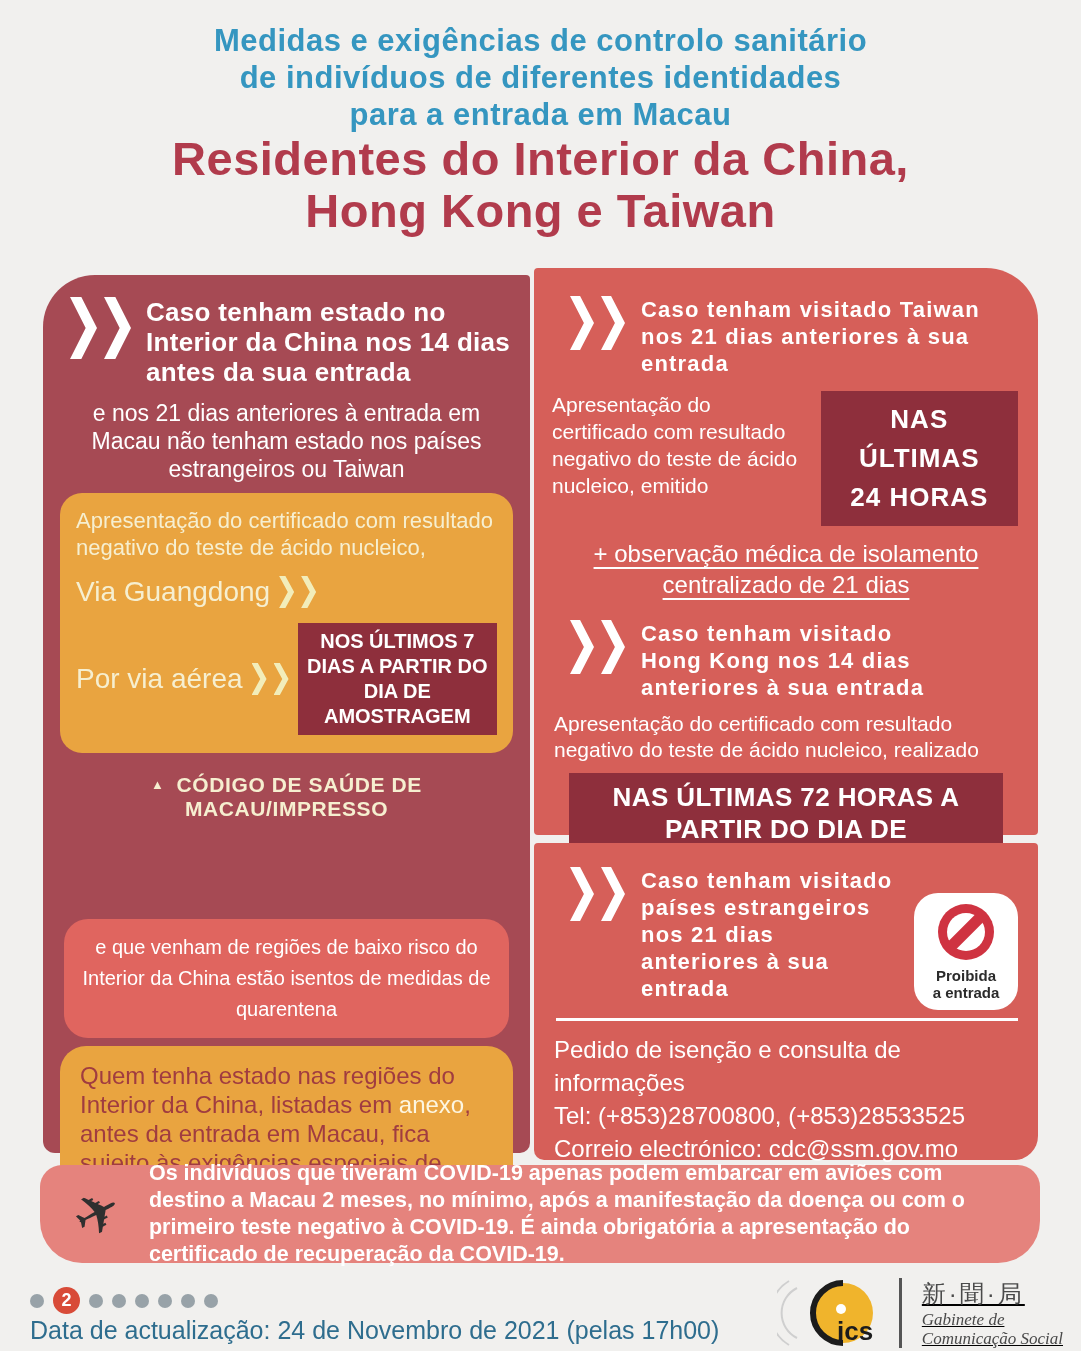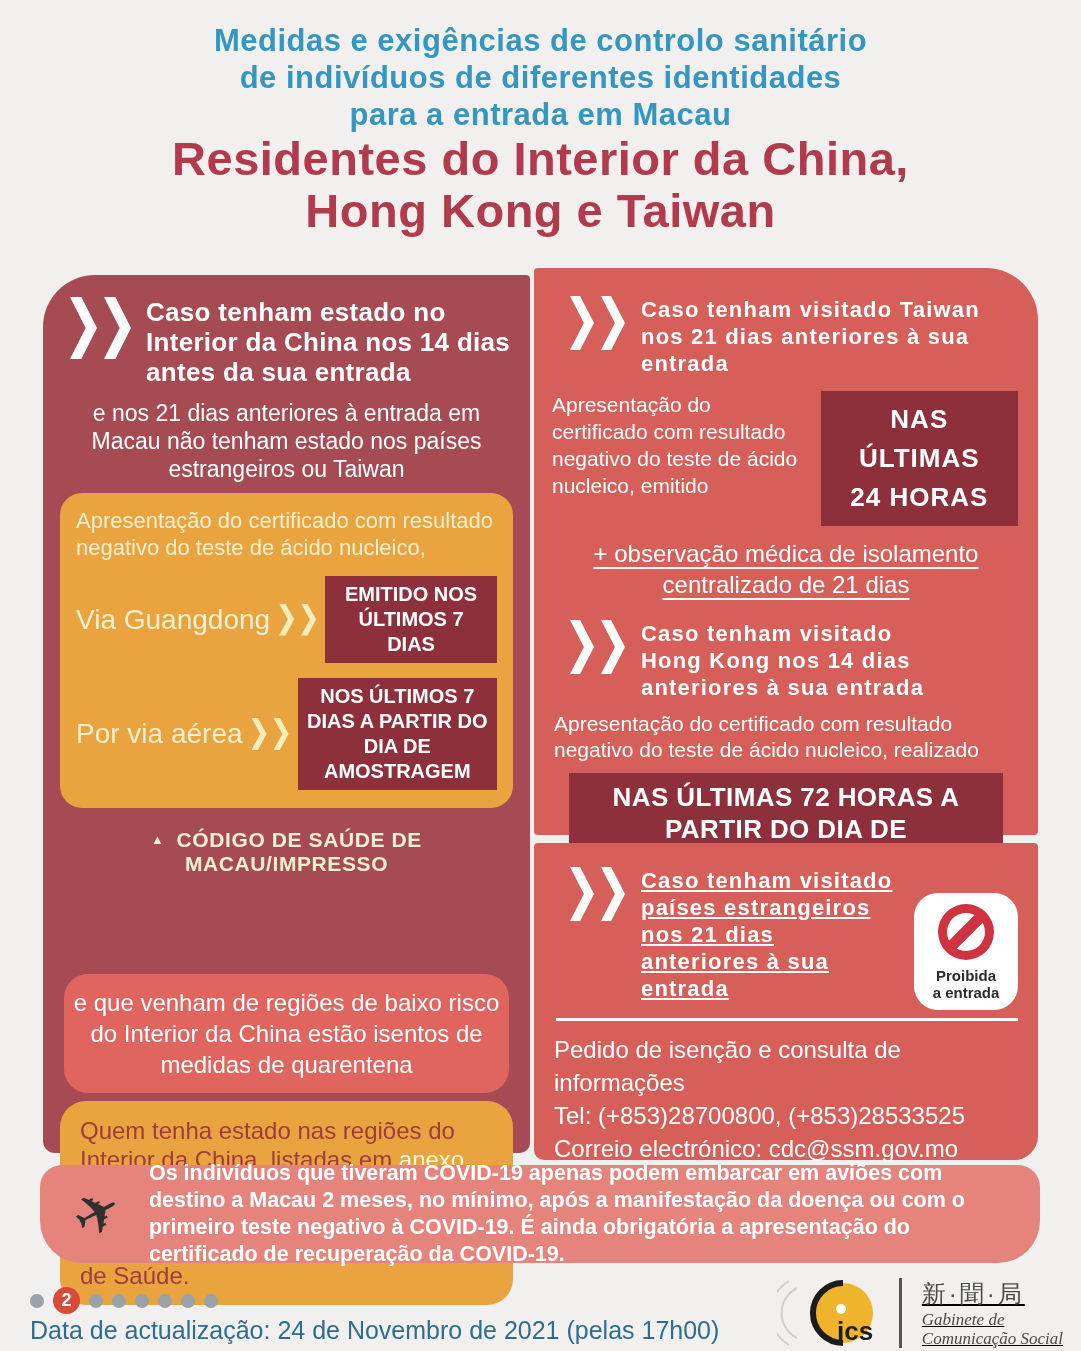--- a/index.html
+++ b/index.html
@@ -27,21 +27,21 @@
   .lp-intro{text-align:center;font-size:23px;line-height:28px;margin-top:12px;padding:0 16px;}
   .cert-box{background:#e9a440;border-radius:22px;margin:10px 2px 0;padding:14px 16px 18px;color:#f6efd0;}
   .cert-text{font-size:22px;line-height:27px;}
   .cert-row{display:flex;align-items:center;gap:9px;margin-top:15px;}
   .cert-label{font-size:28px;white-space:nowrap;}
   .cert-value{background:#8e2f3c;color:#fff;font-weight:bold;font-size:20px;line-height:25px;
               padding:6px 8px;text-align:center;flex:1;}
   .code-line{margin-top:20px;text-align:center;color:#f6efd0;font-weight:bold;font-size:21px;letter-spacing:.6px;}
   .tri-icon{font-size:13px;vertical-align:3px;margin-right:12px;}
   .exemption-box{background:#e0655f;border-radius:24px;margin:98px 6px 0;padding:13px 8px;
-                 text-align:center;font-size:24px;line-height:31px;}
+                 text-align:center;font-size:20px;line-height:31px;}
   .annex-box{background:#e9a440;border-radius:26px;margin:8px 2px 0;padding:15px 20px;
              color:#a03c40;font-size:24px;line-height:29px;}
   .annex-link{color:#fdf6e0;}
 
   
   .rt-panel{position:absolute;left:534px;top:268px;width:504px;height:567px;background:#d65f59;
             border-radius:4px 52px 4px 4px;box-sizing:border-box;padding:28px 18px 0;color:#fff;}
   .r-head-row{display:flex;gap:16px;padding-left:18px;align-items:flex-start;}
   .r-heading{font-weight:bold;font-size:22px;line-height:27px;letter-spacing:1.2px;}
   .tw-row{display:flex;gap:10px;margin-top:14px;}
@@ -52,21 +52,21 @@
   .obs{text-align:center;font-size:24px;line-height:31px;margin-top:12px;
        text-decoration:underline;text-underline-offset:5px;text-decoration-thickness:2px;}
   .hk-head{margin-top:20px;}
   .hk-cert{font-size:21px;line-height:26px;margin-top:10px;padding-left:2px;}
   .hl-72{width:426px;margin:10px auto 0;padding:8px 4px;font-size:26px;line-height:32px;letter-spacing:.4px;}
 
   
   .rb-panel{position:absolute;left:534px;top:843px;width:504px;height:317px;background:#d65f59;
             border-radius:4px 4px 24px 10px;box-sizing:border-box;padding:24px 18px 0;color:#fff;}
   .rb-head-row{display:flex;gap:16px;padding-left:18px;align-items:flex-start;}
-  .rb-heading{width:256px;text-decoration:underline;}
+  .rb-heading{width:256px;}
   .badge{background:#fff;border-radius:24px;width:104px;margin:26px 2px 0 auto;
          padding:11px 0 9px;text-align:center;color:#2b2b2b;}
   .no-entry{width:56px;height:56px;margin:0 auto;border-radius:50%;background:#cf3341;position:relative;}
   .no-entry::before{content:"";position:absolute;inset:9px;background:#fff;border-radius:50%;}
   .no-entry::after{content:"";position:absolute;left:5px;right:5px;top:50%;height:11px;margin-top:-6px;
                    background:#cf3341;transform:rotate(-45deg);}
   .badge-text{font-size:15px;font-weight:bold;line-height:17px;margin-top:7px;}
   .divider{border:none;border-top:3px solid #fff;margin:8px 0 0 4px;width:462px;}
   .contact{margin-top:12px;font-size:24px;line-height:33px;padding-left:2px;}
   .contact-last{margin-left:212px;}
@@ -118,21 +118,20 @@
     <div class="lp-intro">e nos 21 dias anteriores à entrada em Macau não tenham estado nos países estrangeiros ou Taiwan</div>
 
     <div class="cert-box">
       <div class="cert-text">Apresentação do certificado com resultado negativo do teste de ácido nucleico,</div>
       <div class="cert-row">
         <span class="cert-label">Via Guangdong</span>
         <span class="chevs mini-chevs">
             <span class="chev"></span>
             <span class="chev"></span>
           </span>
-        <span class="cert-value">EMITIDO NOS ÚLTIMOS 7 DIAS</span>
       </div>
       <div class="cert-row">
         <span class="cert-label">Por via aérea</span>
         <span class="chevs mini-chevs">
             <span class="chev"></span>
             <span class="chev"></span>
           </span>
         <span class="cert-value">NOS ÚLTIMOS 7 DIAS A PARTIR DO DIA DE AMOSTRAGEM</span>
       </div>
     </div>

